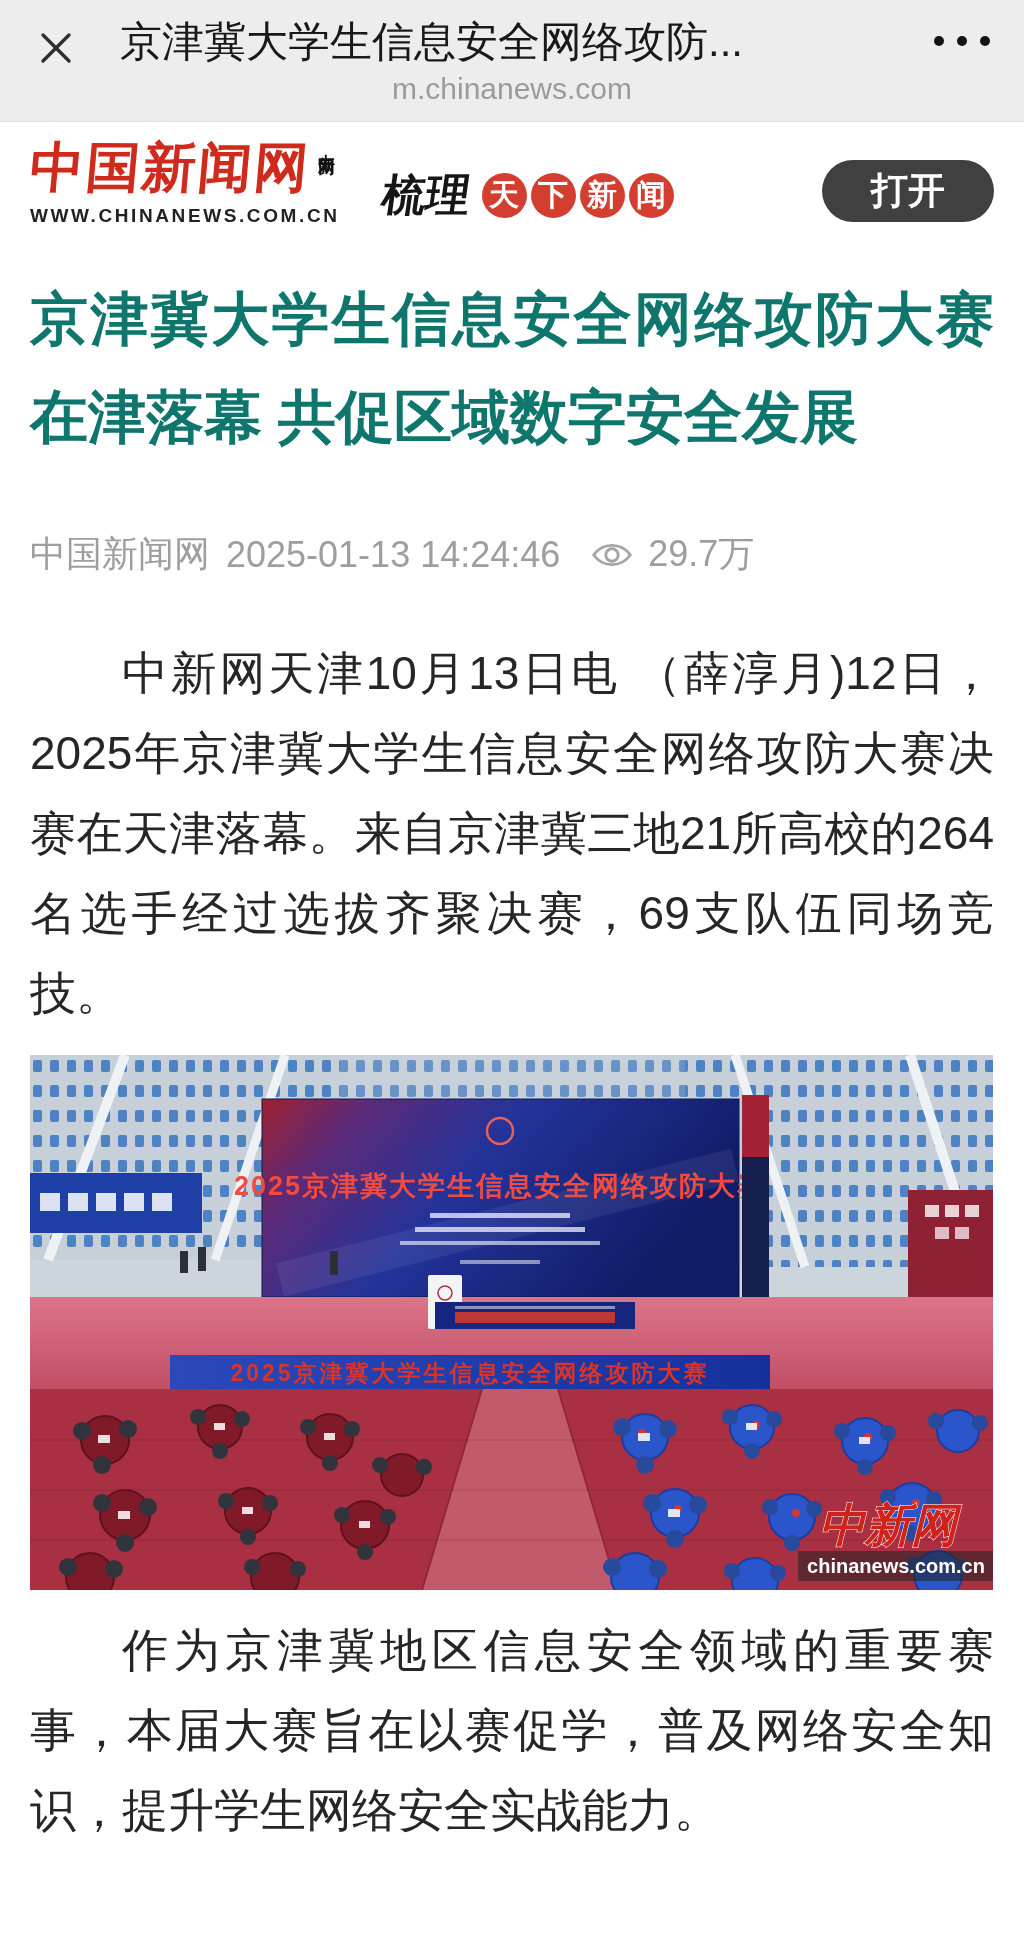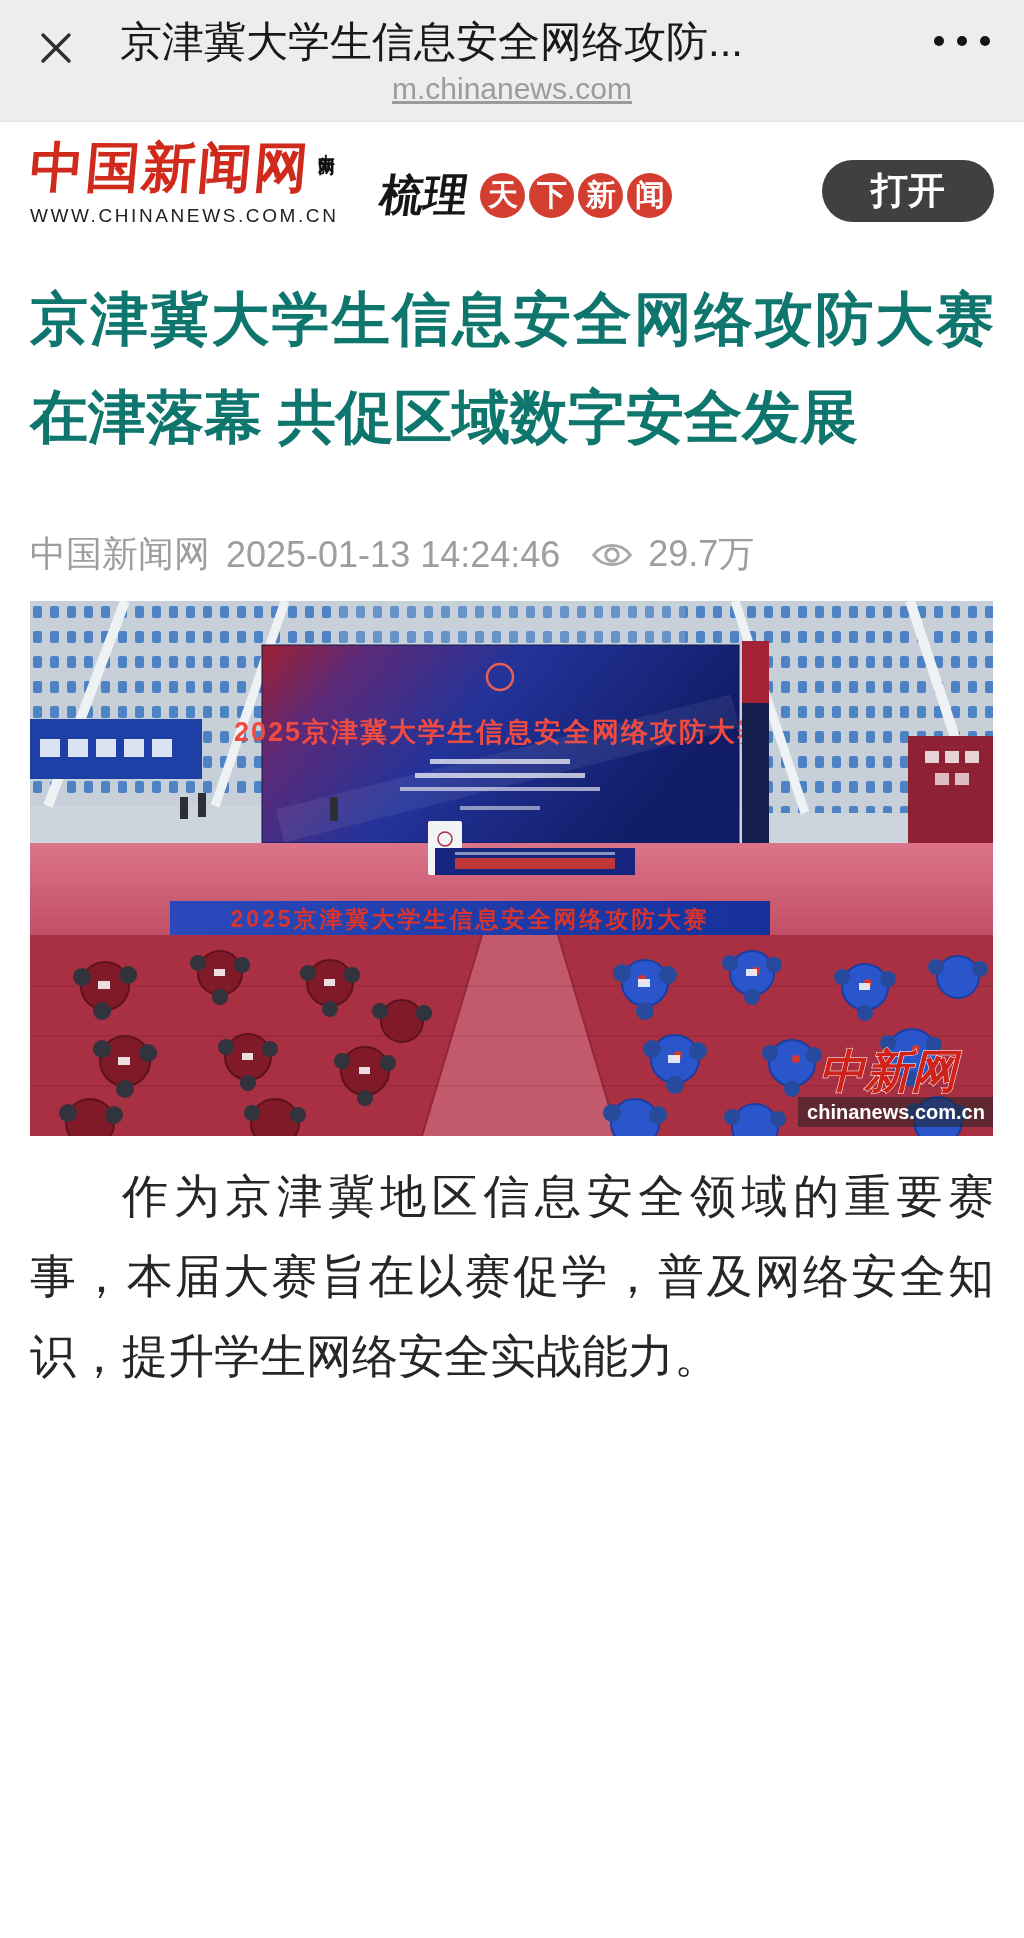--- a/index.html
+++ b/index.html
@@ -9,32 +9,32 @@
   
   .topbar { position:relative; width:100%; height:122px; background:#ededed;
             border-bottom:1px solid #e2e2e2; }
   .topbar .close { position:absolute; left:34px; top:26px; width:44px; height:44px; cursor:pointer; }
   .topbar .title { position:absolute; left:120px; right:120px; top:14px; height:54px;
                    font-size:42px; font-weight:500; color:#191919;
                    white-space:nowrap; overflow:hidden; }
   .topbar .dots { position:absolute; right:34px; top:36px; display:flex; gap:13px; cursor:pointer; }
   .topbar .dots i { width:10px; height:10px; border-radius:50%; background:#141414; }
   .topbar .url { position:absolute; left:0; right:0; top:72px; text-align:center;
-                 font-size:30px; color:#9b9b9b;text-decoration:underline; }
+                 font-size:30px; color:#9b9b9b; }
 
   
   .siteheader { display:flex; align-items:flex-start; padding:16px 30px 0 30px; height:126px;
                 background:#fff; }
   .logoCol { display:flex; flex-direction:column; }
   .logoRow { display:flex; align-items:flex-start; }
   .logoMain { font-size:54px; font-weight:700; color:#cf2a1b; letter-spacing:2px;
               transform:skewX(-5deg); line-height:1.1; }
   .logoVert { writing-mode:vertical-rl; text-orientation:upright; font-size:17px; font-weight:600;
               color:#111; margin-left:8px; margin-top:2px; letter-spacing:3px; line-height:1; }
-  .logoSite { margin-top:8px; font-size:19px; font-weight:400; color:#222; letter-spacing:2.6px; }
+  .logoSite { margin-top:8px; font-size:19px; font-weight:700; color:#222; letter-spacing:2.6px; }
   .slogan { display:flex; align-items:center; margin-left:42px; margin-top:28px; }
   .sloganPrefix { font-size:44px; font-weight:700; color:#161616; transform:skewX(-8deg);
                   margin-right:8px; }
   .sloganCircle { width:45px; height:45px; border-radius:50%; background:#d43e30; color:#fff;
                   display:flex; align-items:center; justify-content:center; font-size:30px;
                   font-weight:700; margin-left:4px; }
   .openBtn { margin-left:auto; margin-top:22px; width:172px; height:62px; border-radius:31px;
              background:#404040; color:#fff; font-size:37px; font-weight:700; border:none;
              display:flex; align-items:center; justify-content:center; cursor:pointer; }
 
@@ -96,20 +96,21 @@
     <span>2025-01-13 14:24:46</span>
     <span class="eye">
       <svg width="44" height="32" viewBox="0 0 24 17">
         <path d="M2 8.5 C7 1.5,17 1.5,22 8.5 C17 15.5,7 15.5,2 8.5 Z" fill="none" stroke="#a6a6a6" stroke-width="1.6"></path>
         <circle cx="12" cy="8.5" r="3.4" fill="none" stroke="#a6a6a6" stroke-width="1.6"></circle>
       </svg>
     </span>
     <span>29.7万</span>
   </div>
 
+  <p class="bodyText">中新网天津10月13日电 （薛淳月)12日，2025年京津冀大学生信息安全网络攻防大赛决赛在天津落幕。来自京津冀三地21所高校的264名选手经过选拔齐聚决赛，69支队伍同场竞技。</p>
 
   <figure class="photoWrap">
     <svg viewBox="0 0 963 535" preserveAspectRatio="none">
       <defs>
         <linearGradient id="screenGrad" x1="0" y1="0" x2="1" y2="0.35">
           <stop offset="0" stop-color="#9e2030"></stop>
             <stop offset="0.2" stop-color="#5c2a78"></stop>
           <stop offset="0.5" stop-color="#233399"></stop>
             <stop offset="1" stop-color="#101c66"></stop>
         </linearGradient>

